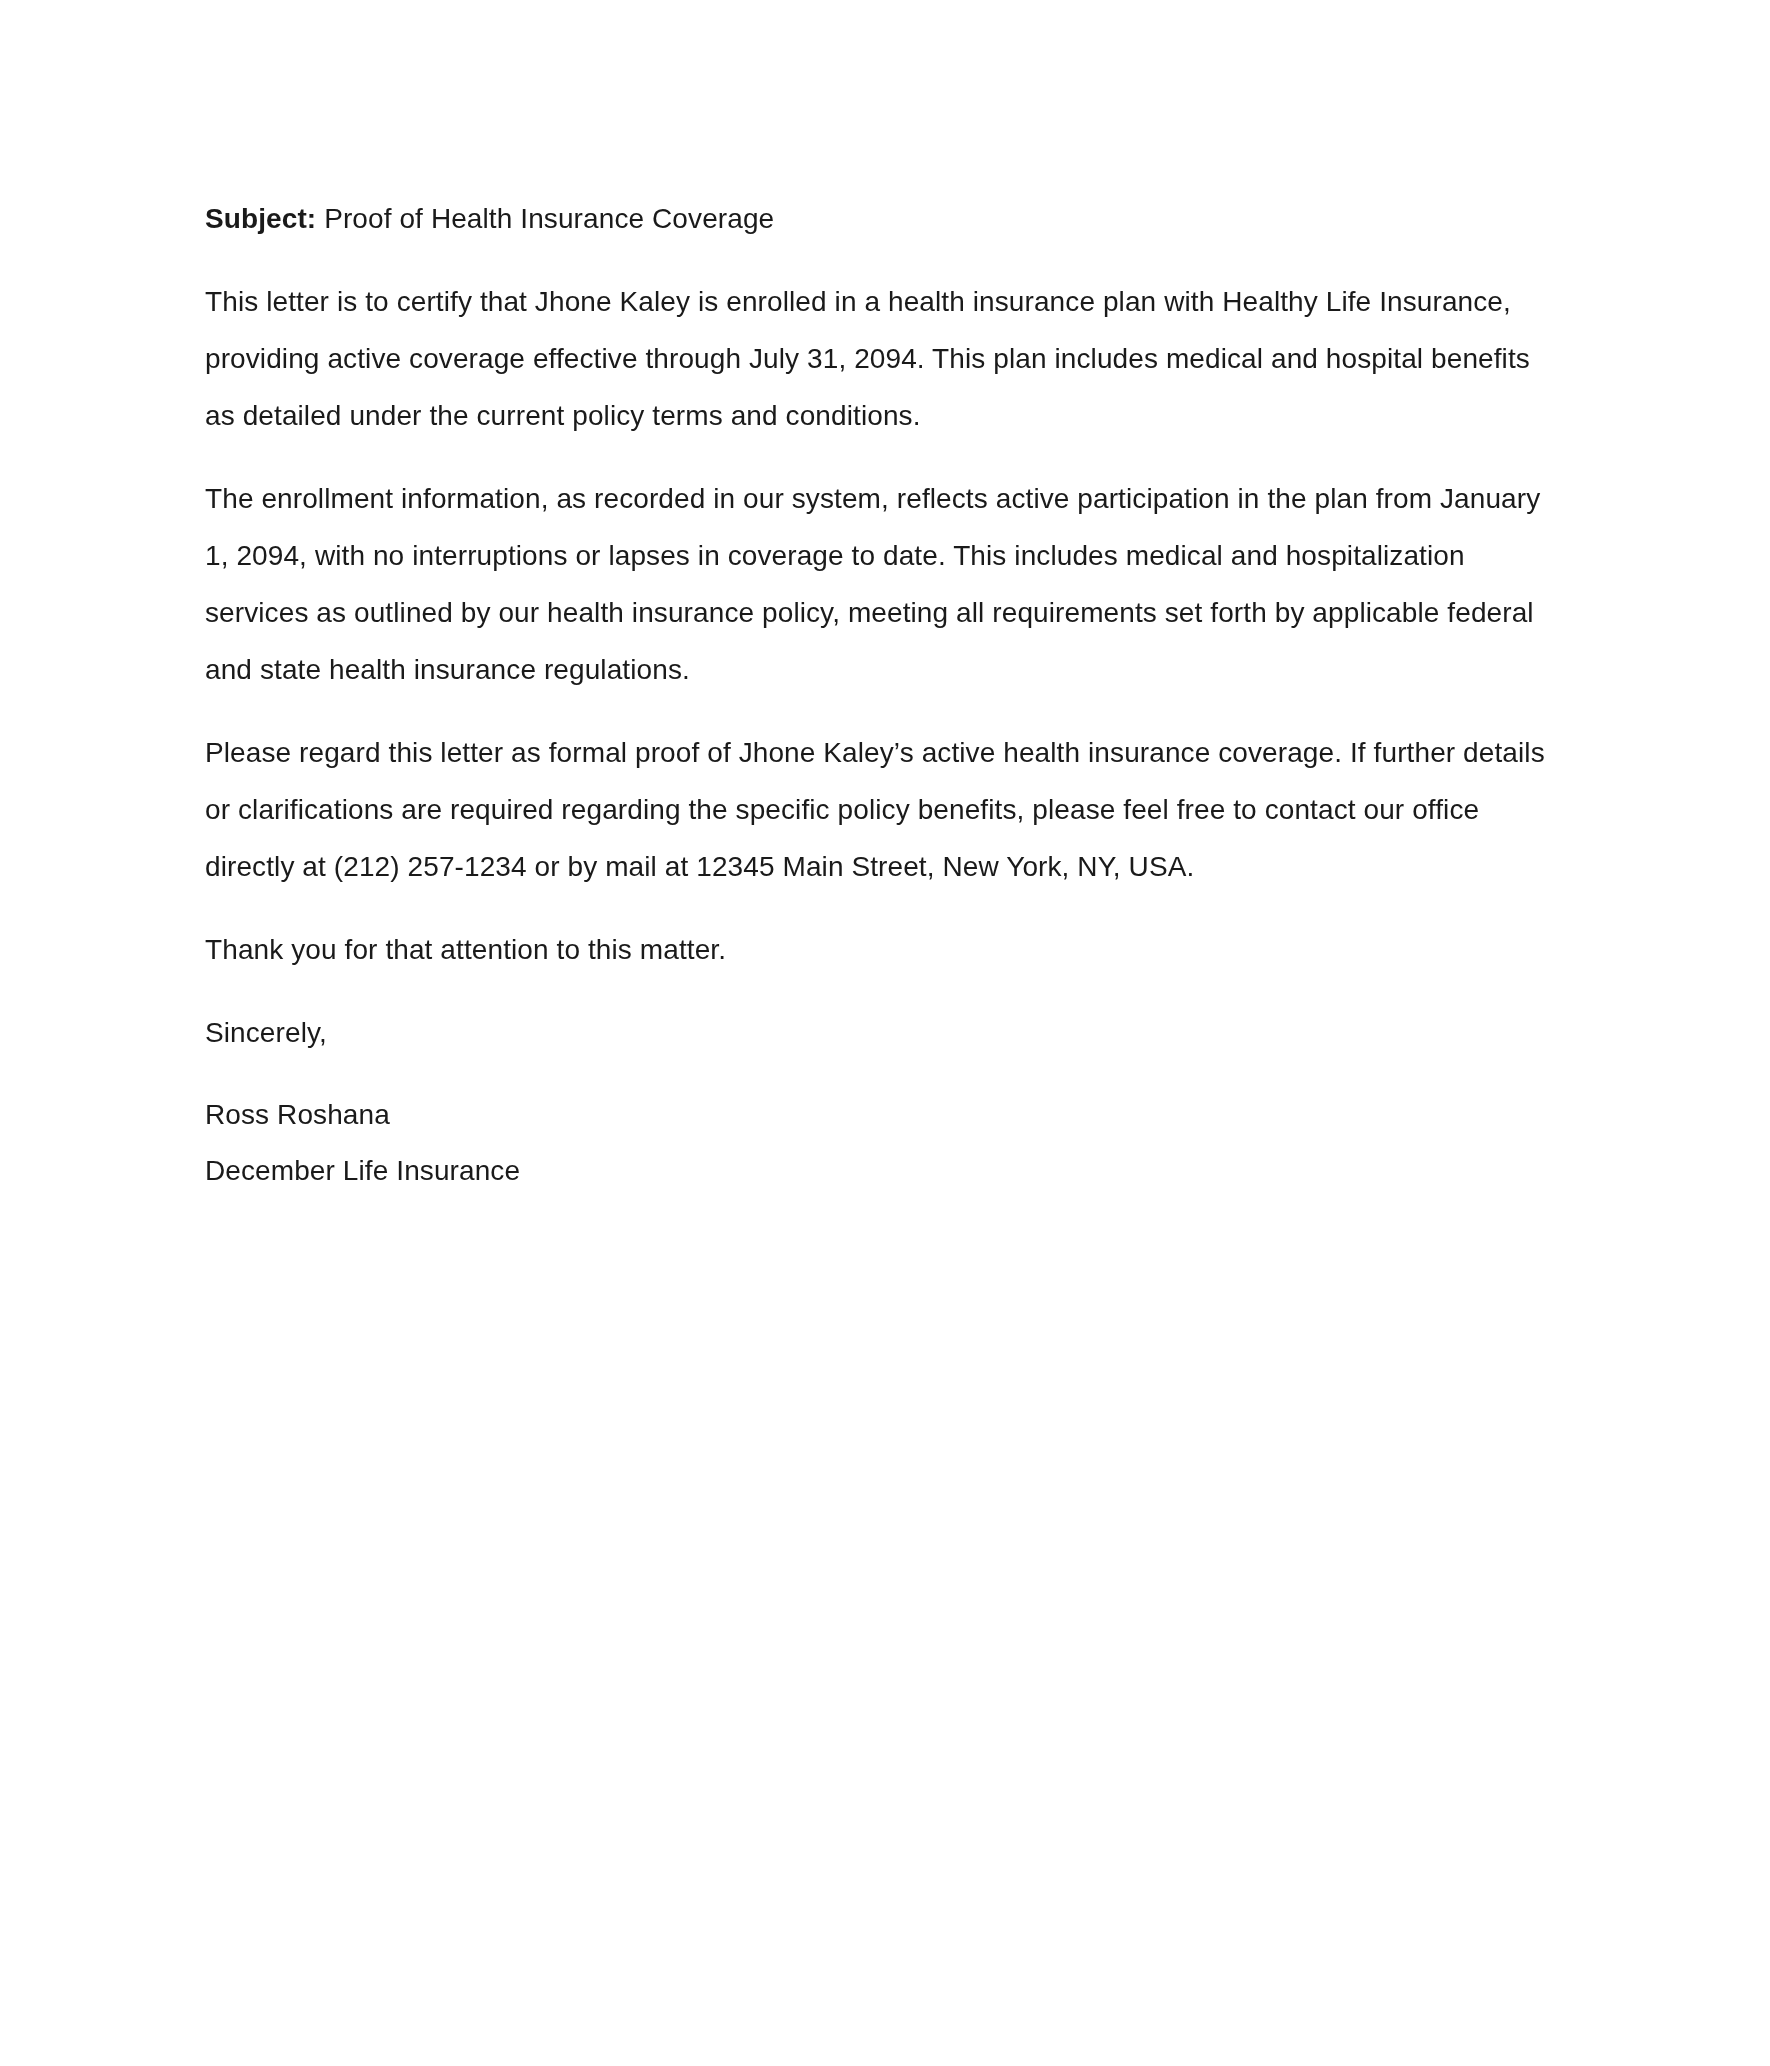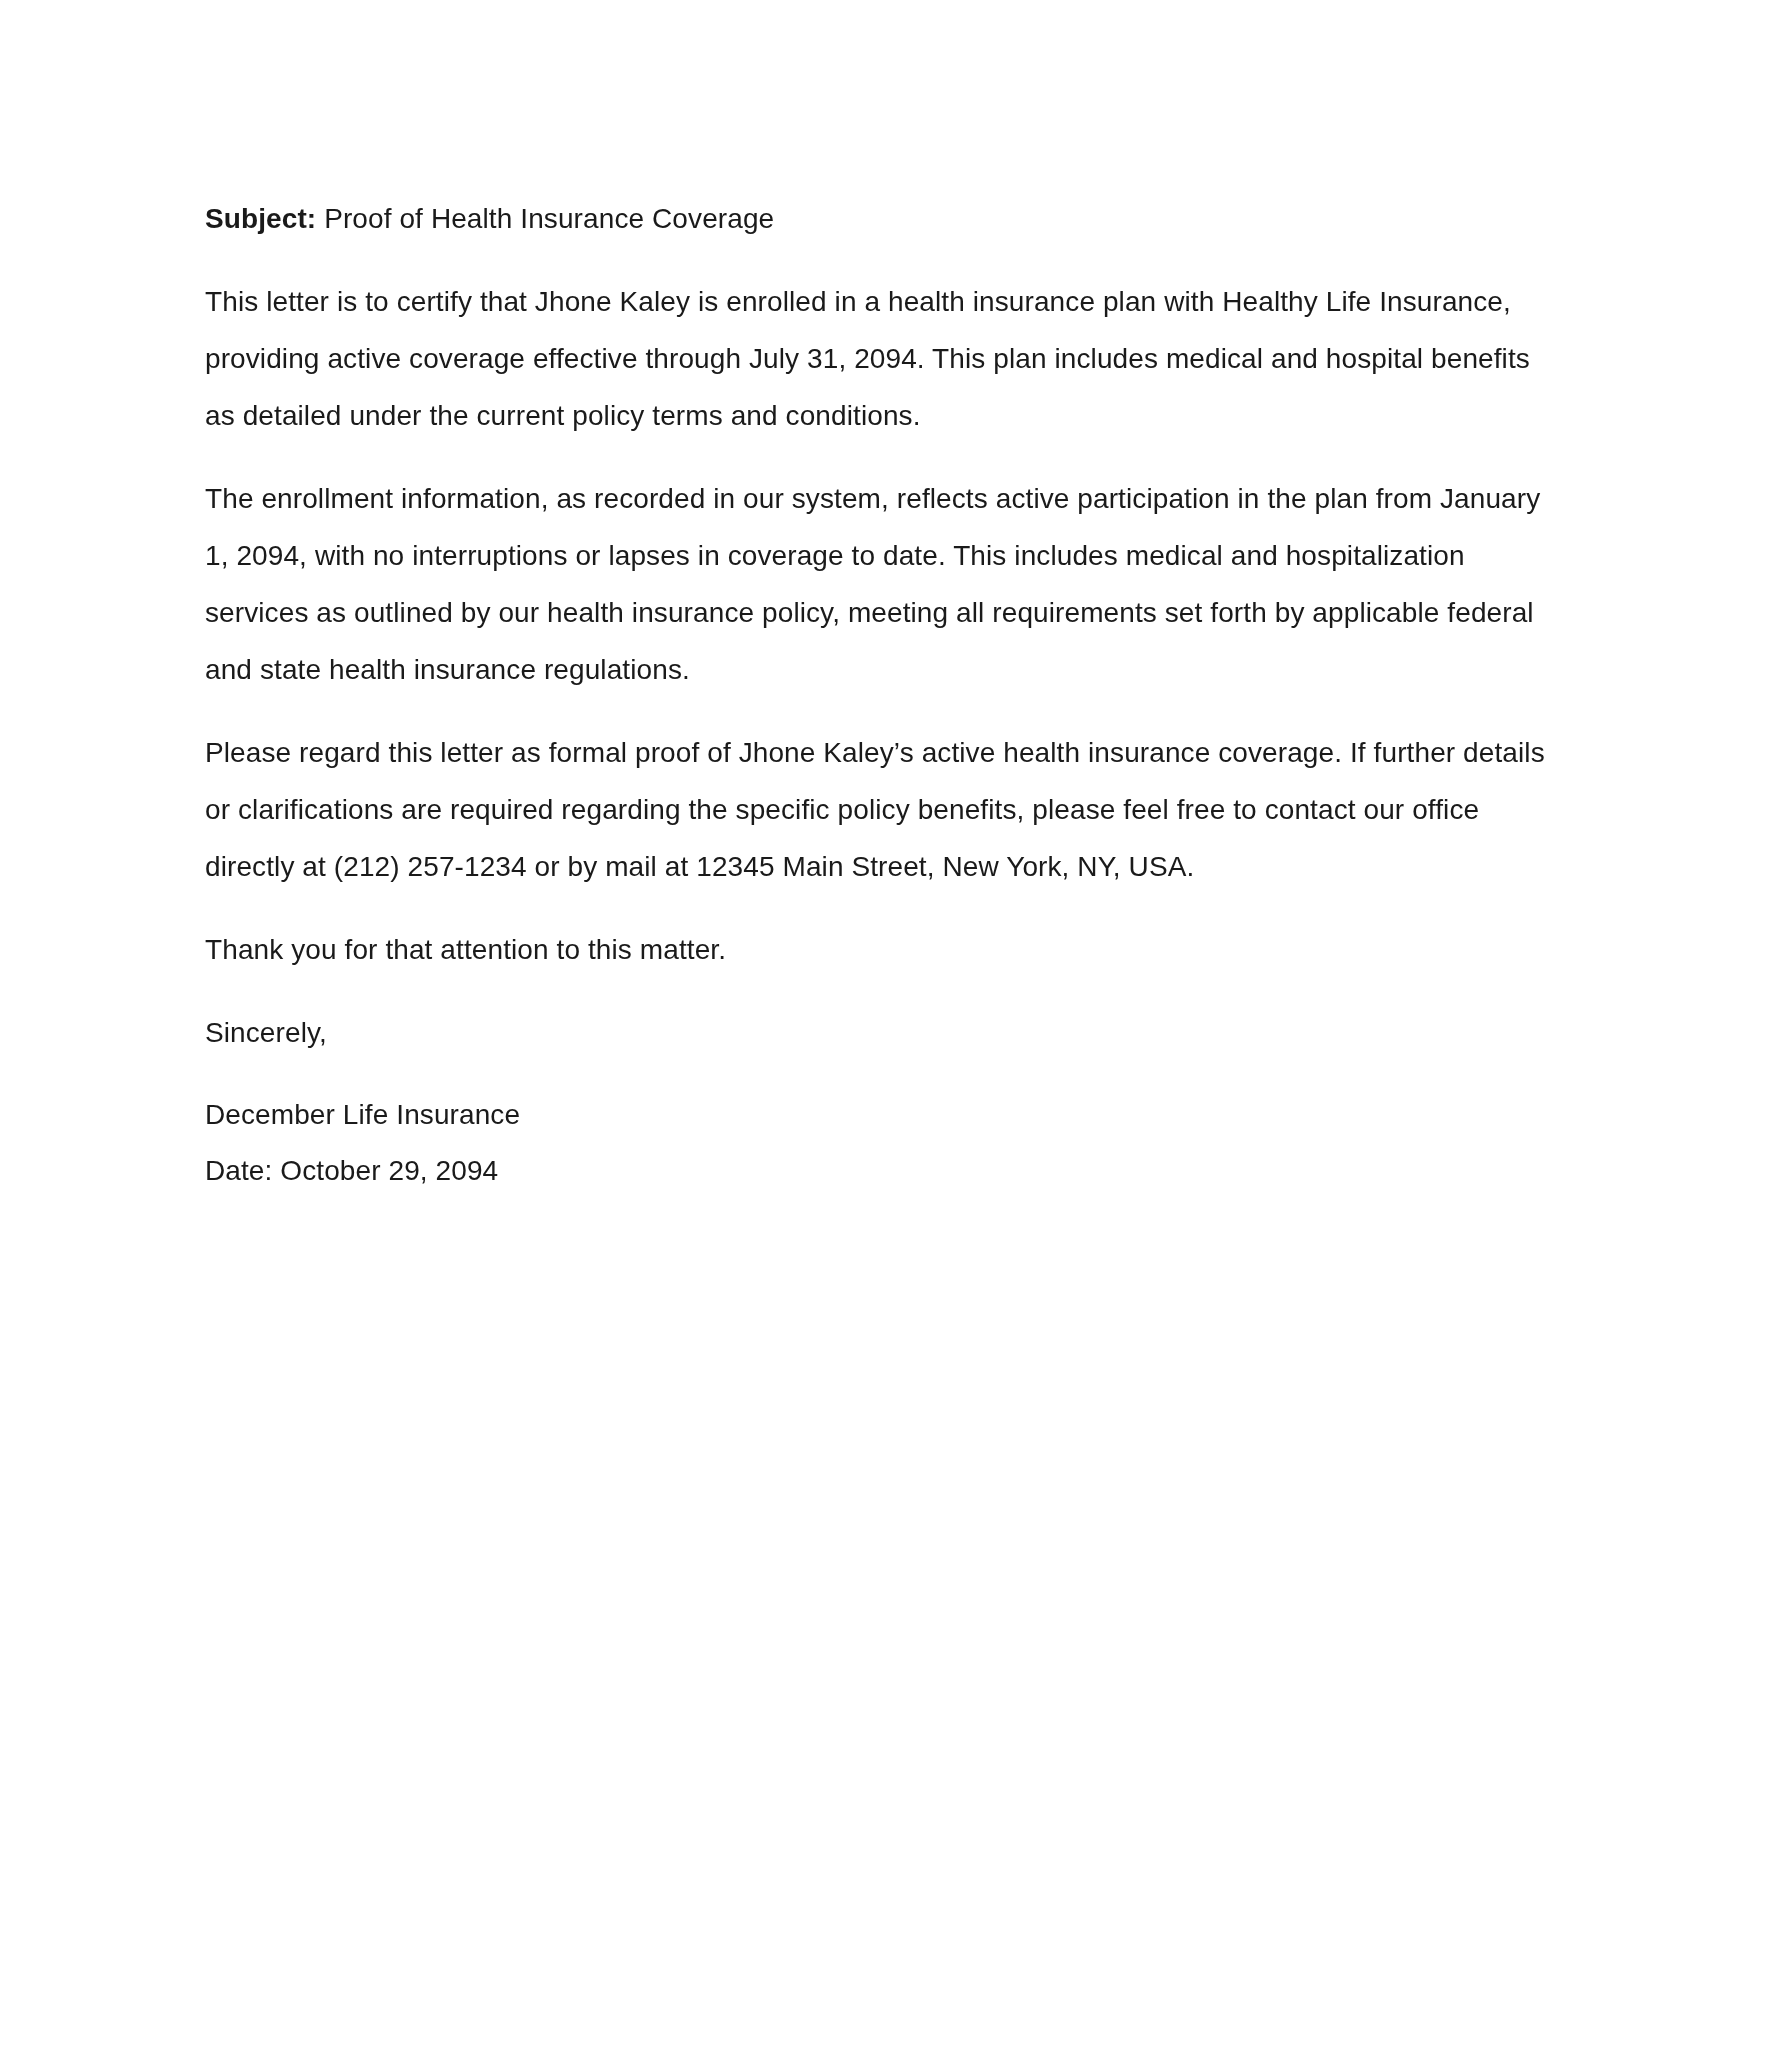--- a/index.html
+++ b/index.html
@@ -74,20 +74,20 @@
 
     <p class="para body-para">The enrollment information, as recorded in our system, reflects active participation in the plan from January 1, 2094, with no interruptions or lapses in coverage to date. This includes medical and hospitalization services as outlined by our health insurance policy, meeting all requirements set forth by applicable federal and state health insurance regulations.</p>
 
     <p class="para body-para">Please regard this letter as formal proof of Jhone Kaley’s active health insurance coverage. If further details or clarifications are required regarding the specific policy benefits, please feel free to contact our office directly at (212) 257-1234 or by mail at 12345 Main Street, New York, NY, USA.</p>
 
     <p class="para body-para">Thank you for that attention to this matter.</p>
 
     <p class="para closing">Sincerely,</p>
 
     <div class="signature-block">
+      <div class="line">Ross Roshana</div>
       <div class="line">December Life Insurance</div>
-      <div class="line">Date: October 29, 2094</div>
     </div>
 
   </div>
 
 </div>
 
 
 </body></html>

